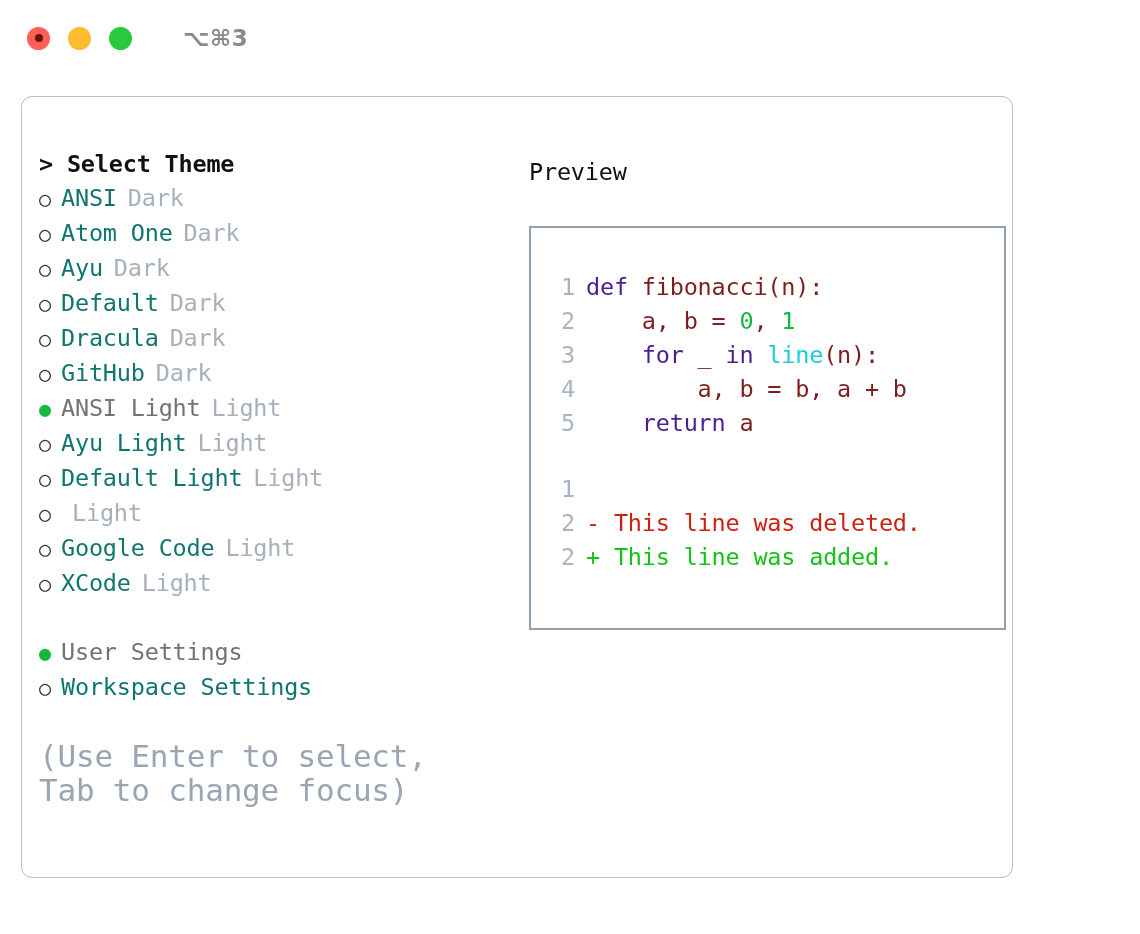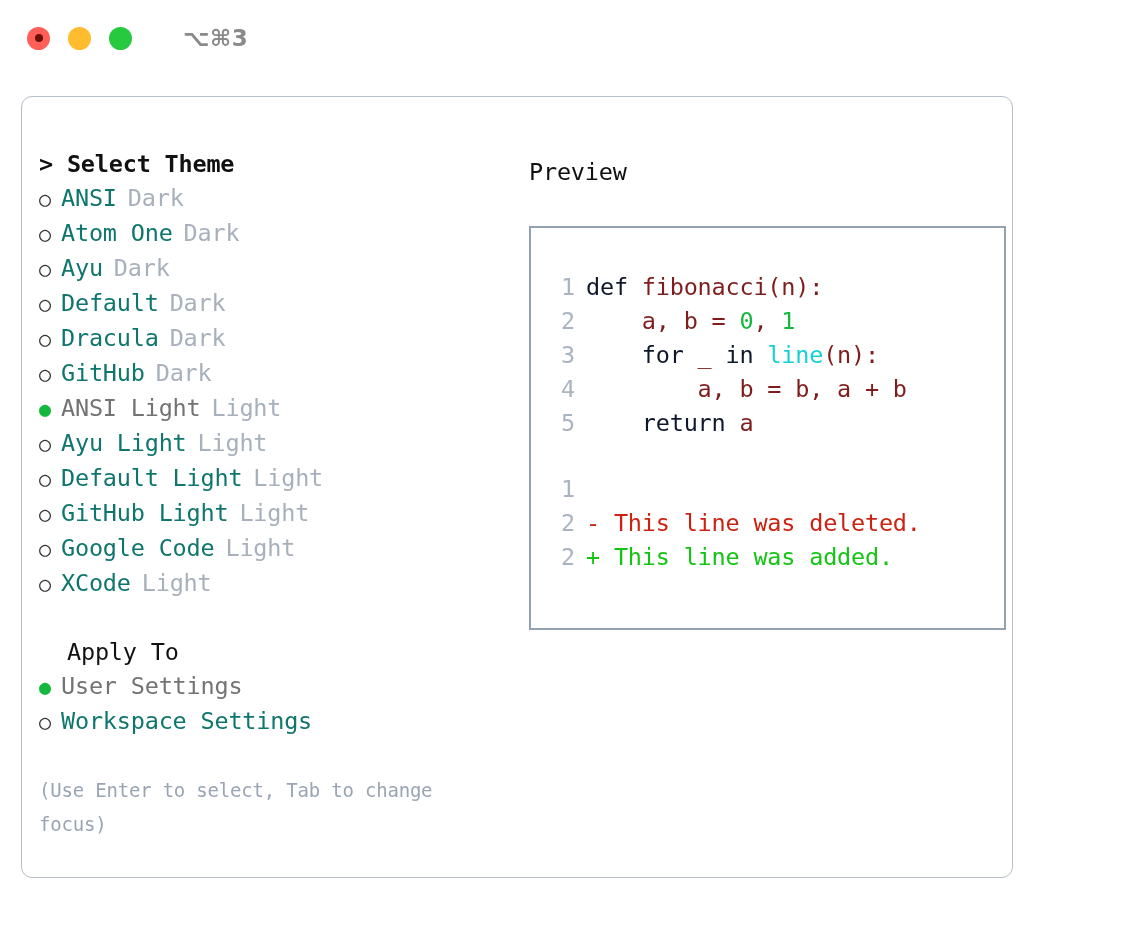--- a/index.html
+++ b/index.html
@@ -137,21 +137,21 @@
     font-size: 23.5px;
     color: #111111;
     line-height: 34px;
     padding-left: 28px;
     letter-spacing: -0.2px;
     white-space: pre;
   }
 
   .hint {
     margin-top: 34px;
-    font-size: 19px;
+    font-size: 31px;
     color: #9aa5b4;
     line-height: 34px;
     letter-spacing: -0.2px;
     width: 420px;
   }
 
   
   .preview-box {
     margin-top: 37px;
     width: 477px;
@@ -177,21 +177,21 @@
   }
   .lineno {
     flex: 0 0 30px;
     width: 30px;
     text-align: right;
     color: #aab4c0;
     padding-right: 11px;
   }
   .code-text { color: #1a1a1a; }
 
-  .tok-kw   { color: #0f172a; }
+  .tok-kw   { color: #4c1d95; }
   .tok-fn   { color: #16d0d8; }
   .tok-num  { color: #14b83c; }
   .tok-plain{ color: #7f1d1d; }
 
   .diff-area {
     position: absolute;
     left: 14px;
     top: 244px;
     right: 6px;
   }
@@ -240,33 +240,32 @@
         <div class="opt-row selected">
           <span class="bullet">●</span><span class="opt-label">ANSI Light</span><span class="opt-suffix">Light</span>
         </div>
         <div class="opt-row">
           <span class="bullet">○</span><span class="opt-label">Ayu Light</span><span class="opt-suffix">Light</span>
         </div>
         <div class="opt-row">
           <span class="bullet">○</span><span class="opt-label">Default Light</span><span class="opt-suffix">Light</span>
         </div>
         <div class="opt-row">
-          <span class="bullet">○</span><span class="opt-label">GitHub Light</span><span class="opt-suffix">Light</span>
+          <span class="bullet">○</span><span class="opt-suffix">Light</span>
         </div>
         <div class="opt-row">
           <span class="bullet">○</span><span class="opt-label">Google Code</span><span class="opt-suffix">Light</span>
         </div>
         <div class="opt-row">
           <span class="bullet">○</span><span class="opt-label">XCode</span><span class="opt-suffix">Light</span>
         </div>
       </div>
 
       <div class="section-gap"></div>
 
-      <div class="subheading">Apply To</div>
 
       <div>
         <div class="opt-row selected">
           <span class="bullet">●</span><span class="opt-label">User Settings</span>
         </div>
         <div class="opt-row">
           <span class="bullet">○</span><span class="opt-label">Workspace Settings</span>
         </div>
       </div>
 

